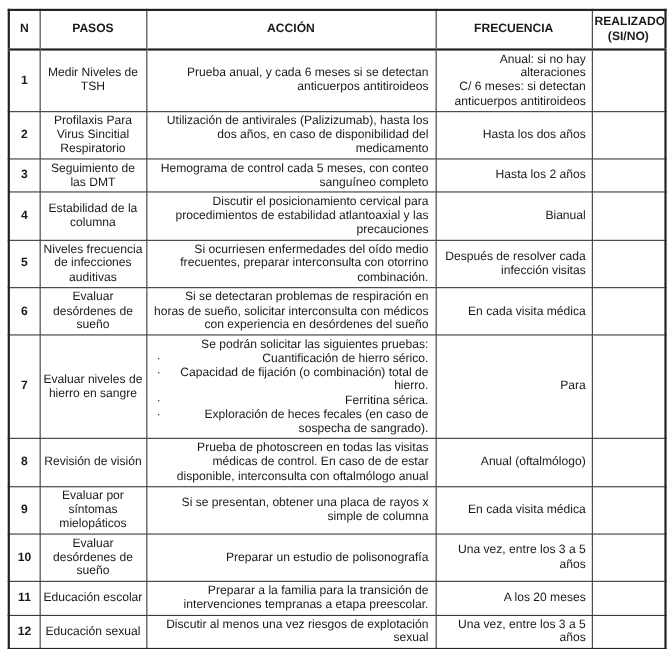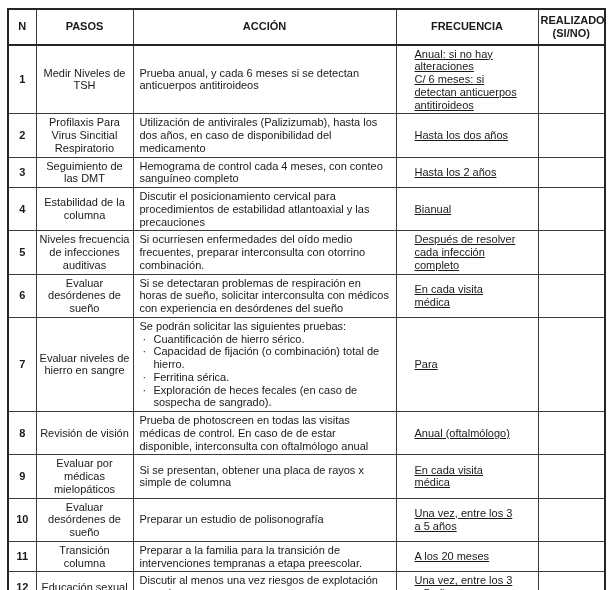--- a/index.html
+++ b/index.html
@@ -45,28 +45,27 @@
     text-align: center;
     font-weight: bold;
     padding: 2px 1px;
   }
   .checklist td.pasos {
     text-align: center;
     padding: 2px 3px;
     margin-left: 48px;
   }
   .checklist td.accion {
-    text-align: left;
+    text-align: right;
     padding: 2px 6px;
   }
   .checklist td.frecuencia {
-    text-align: left;
+    text-align: right;
     white-space: pre-line;
-    padding: 2px 18px;
-    text-decoration: underline;
+    padding: 2px 5px;
   }
   .checklist td.realizado { padding: 2px 2px; }
   .bullet-line {
     position: relative;
     padding-left: 14px;
   }
   .bullet-glyph {
     position: absolute;
     left: 3px;
     top: 0;
@@ -111,41 +110,41 @@
           <td class="accion">
             <div>Utilización de antivirales (Palizizumab), hasta los dos años, en caso de disponibilidad del medicamento</div>
           </td>
           <td class="frecuencia">Hasta los dos años</td>
           <td class="realizado"></td>
         </tr>
         <tr>
           <td class="n">3</td>
           <td class="pasos">Seguimiento de las DMT</td>
           <td class="accion">
-            <div>Hemograma de control cada 4 meses, con conteo sanguíneo completo</div>
+            <div>Hemograma de control cada 5 meses, con conteo sanguíneo completo</div>
           </td>
           <td class="frecuencia">Hasta los 2 años</td>
           <td class="realizado"></td>
         </tr>
         <tr>
           <td class="n">4</td>
           <td class="pasos">Estabilidad de la columna</td>
           <td class="accion">
             <div>Discutir el posicionamiento cervical para procedimientos de estabilidad atlantoaxial y las precauciones</div>
           </td>
           <td class="frecuencia">Bianual</td>
           <td class="realizado"></td>
         </tr>
         <tr>
           <td class="n">5</td>
           <td class="pasos">Niveles frecuencia de infecciones auditivas</td>
           <td class="accion">
             <div>Si ocurriesen enfermedades del oído medio frecuentes, preparar interconsulta con otorrino combinación.</div>
           </td>
-          <td class="frecuencia">Después de resolver cada infección completo</td>
+          <td class="frecuencia">Después de resolver cada infección visitas</td>
           <td class="realizado"></td>
         </tr>
         <tr>
           <td class="n">6</td>
           <td class="pasos">Evaluar desórdenes de sueño</td>
           <td class="accion">
             <div>Si se detectaran problemas de respiración en horas de sueño, solicitar interconsulta con médicos con experiencia en desórdenes del sueño</div>
           </td>
           <td class="frecuencia">En cada visita médica</td>
           <td class="realizado"></td>
@@ -167,39 +166,39 @@
           <td class="n">8</td>
           <td class="pasos">Revisión de visión</td>
           <td class="accion">
             <div>Prueba de photoscreen en todas las visitas médicas de control. En caso de de estar disponible, interconsulta con oftalmólogo anual</div>
           </td>
           <td class="frecuencia">Anual (oftalmólogo)</td>
           <td class="realizado"></td>
         </tr>
         <tr>
           <td class="n">9</td>
-          <td class="pasos">Evaluar por médicas mielopáticos</td>
+          <td class="pasos">Evaluar por síntomas mielopáticos</td>
           <td class="accion">
             <div>Si se presentan, obtener una placa de rayos x simple de columna</div>
           </td>
           <td class="frecuencia">En cada visita médica</td>
           <td class="realizado"></td>
         </tr>
         <tr>
           <td class="n">10</td>
           <td class="pasos">Evaluar desórdenes de sueño</td>
           <td class="accion">
             <div>Preparar un estudio de polisonografía</div>
           </td>
           <td class="frecuencia">Una vez, entre los 3 a 5 años</td>
           <td class="realizado"></td>
         </tr>
         <tr>
           <td class="n">11</td>
-          <td class="pasos">Transición columna</td>
+          <td class="pasos">Educación escolar</td>
           <td class="accion">
             <div>Preparar a la familia para la transición de intervenciones tempranas a etapa preescolar.</div>
           </td>
           <td class="frecuencia">A los 20 meses</td>
           <td class="realizado"></td>
         </tr>
         <tr>
           <td class="n">12</td>
           <td class="pasos">Educación sexual</td>
           <td class="accion">

